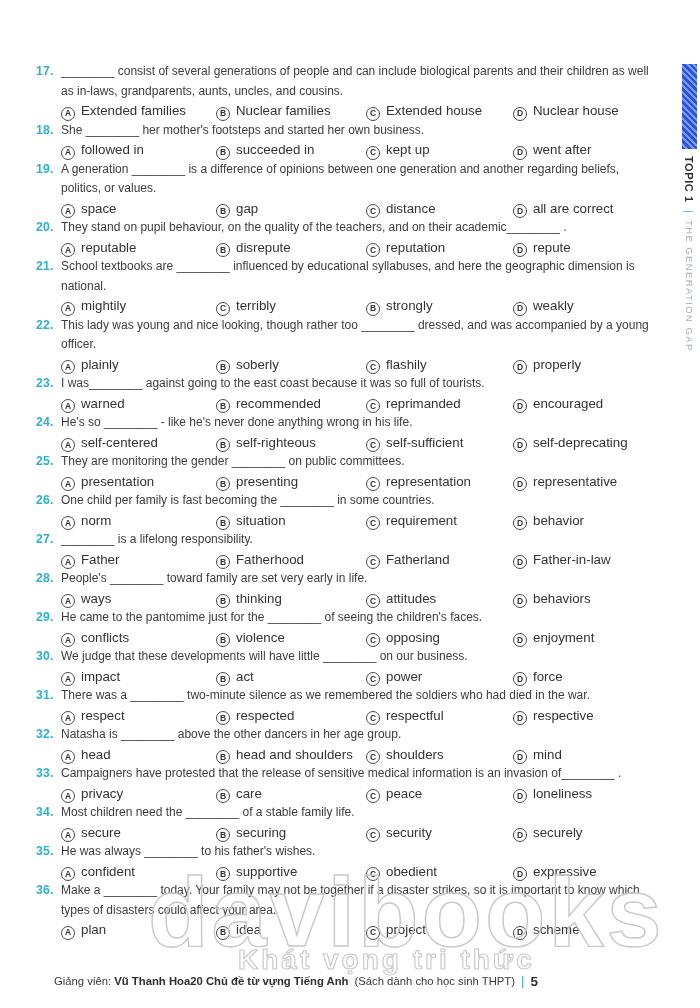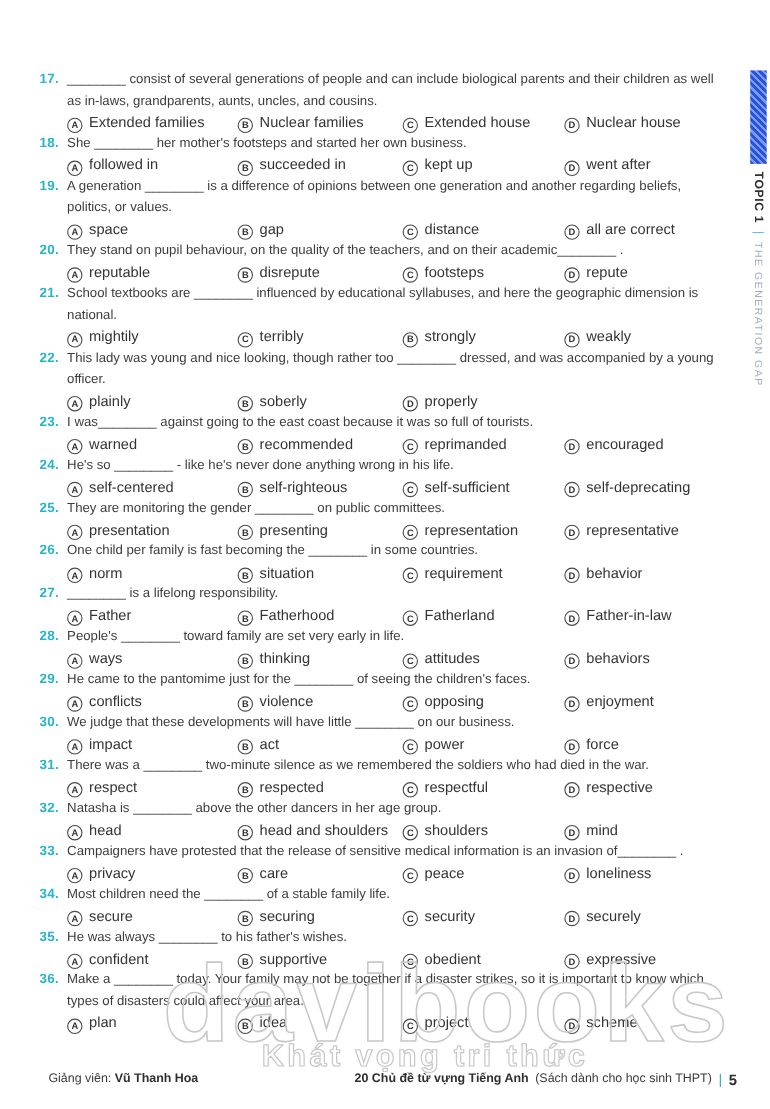--- a/index.html
+++ b/index.html
@@ -43,22 +43,22 @@
     position:absolute;top:156px;right:1px;height:260px;width:20px;
     writing-mode:vertical-rl;text-orientation:mixed;
     display:flex;align-items:center;
     white-space:nowrap;
   }
   .side-topic{font-weight:bold;color:#2e2e2e;font-size:11px;letter-spacing:.6px;}
   .side-sep{color:#58b9e9;margin:7px 0;font-size:11px;}
   .side-sub{color:#9fafbc;font-size:9.5px;letter-spacing:1.4px;}
   
   .footer{
-    position:absolute;left:44px;right:30px;top:970px;height:22px;
-    display:flex;align-items:center;justify-content:space-between;
+    position:absolute;left:54px;right:30px;top:970px;height:22px;
+    display:flex;align-items:center;justify-content:flex-start;
     font-size:11.3px;color:#2e2e2e;
   }
   .f-left .lbl{color:#3a3a3a;}
   .f-left .name{font-weight:bold;}
   .f-right{display:flex;align-items:center;gap:6px;}
   .f-title{font-weight:bold;}
   .f-sub{color:#3a3a3a;}
   .f-bar{color:#2fa9dd;font-size:13px;position:relative;top:-1px;}
   .f-page{font-weight:bold;font-size:13.5px;}
   
@@ -140,21 +140,21 @@
     <div class="qbody">
       <div class="qtext">They stand on pupil behaviour, on the quality of the teachers, and on their academic________ .</div>
       <div class="opts">
         <div class="opt">
           <span class="circ">A</span><span class="otext">reputable</span>
         </div>
         <div class="opt">
           <span class="circ">B</span><span class="otext">disrepute</span>
         </div>
         <div class="opt">
-          <span class="circ">C</span><span class="otext">footsteps</span>
+          <span class="circ">C</span><span class="otext">reputation</span>
         </div>
         <div class="opt">
           <span class="circ">D</span><span class="otext">repute</span>
         </div>
       </div>
     </div>
   </div>
 
   <div class="q">
     <span class="qnum">21.</span>
@@ -180,20 +180,23 @@
   <div class="q">
     <span class="qnum">22.</span>
     <div class="qbody">
       <div class="qtext">This lady was young and nice looking, though rather too ________ dressed, and was accompanied by a young officer.</div>
       <div class="opts">
         <div class="opt">
           <span class="circ">A</span><span class="otext">plainly</span>
         </div>
         <div class="opt">
           <span class="circ">B</span><span class="otext">soberly</span>
+        </div>
+        <div class="opt">
+          <span class="circ">C</span><span class="otext">flashily</span>
         </div>
         <div class="opt">
           <span class="circ">D</span><span class="otext">properly</span>
         </div>
       </div>
     </div>
   </div>
 
   <div class="q">
     <span class="qnum">23.</span>

